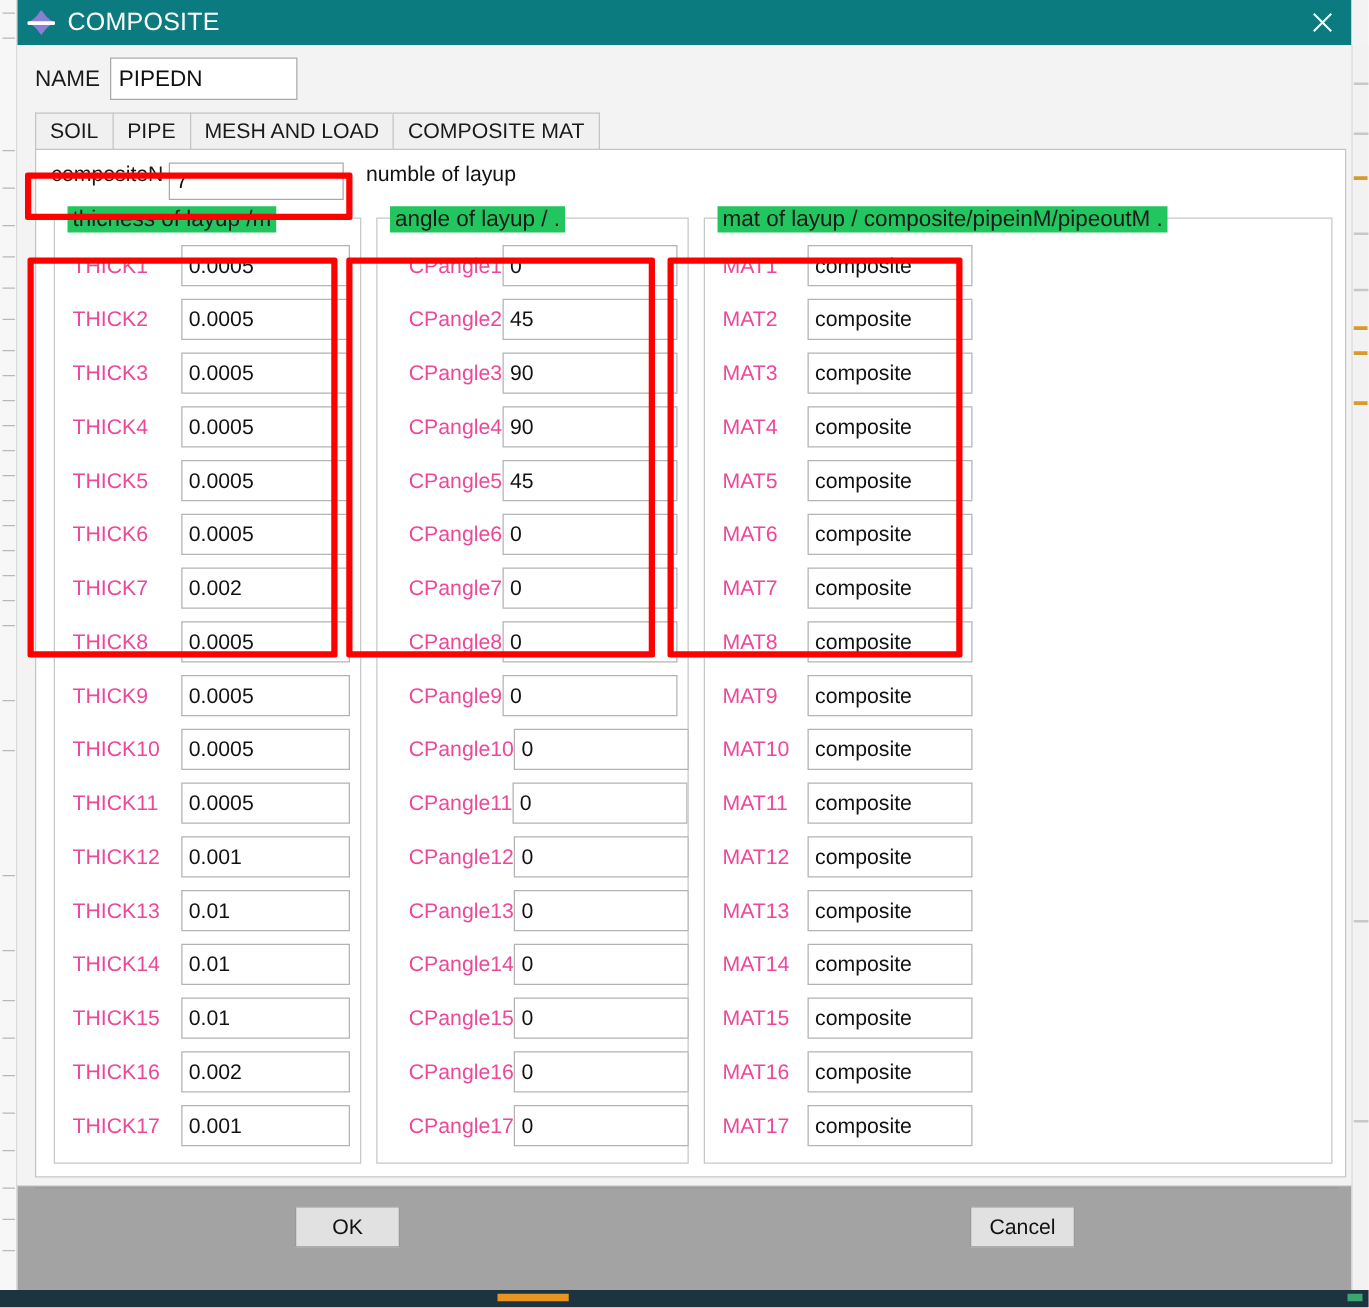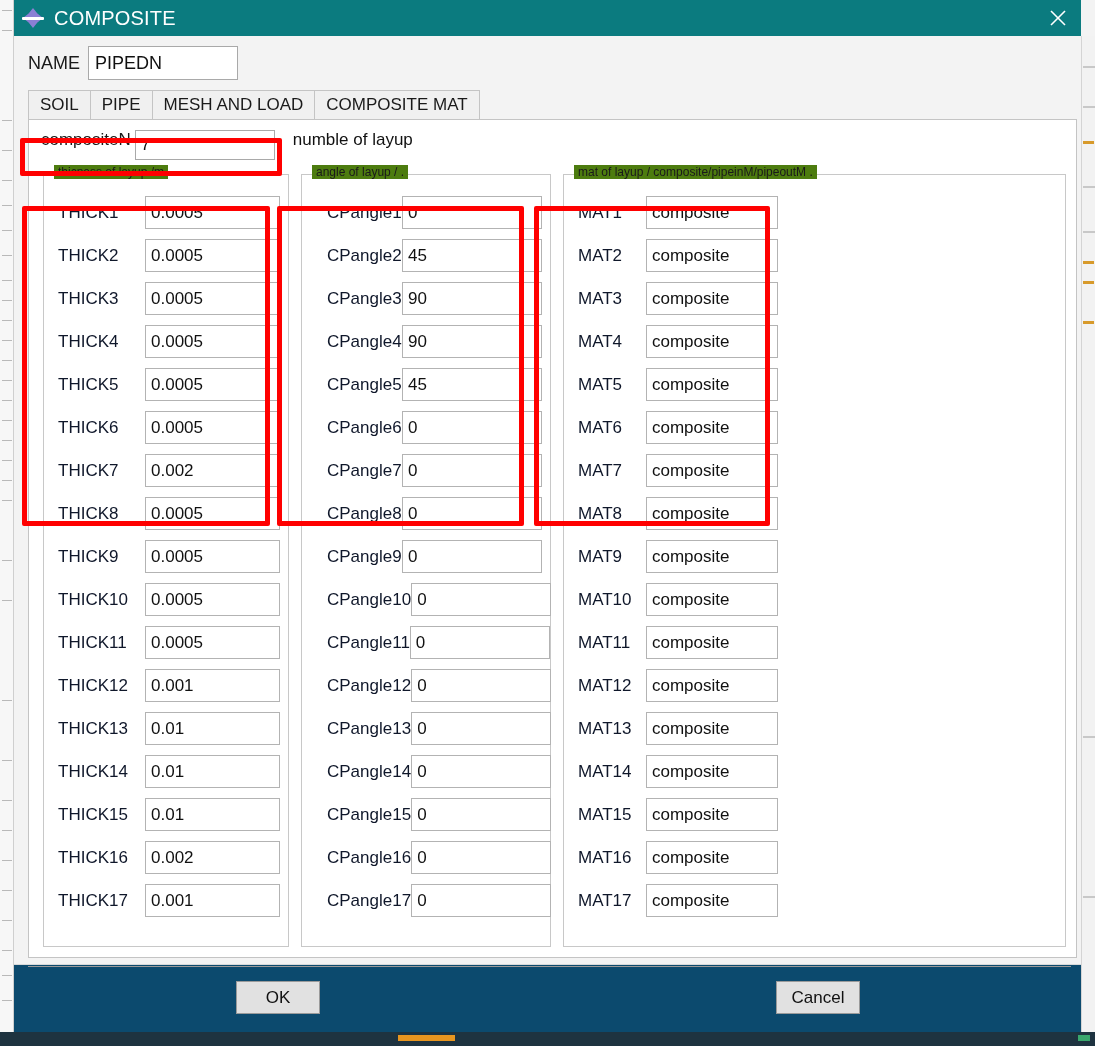--- a/index.html
+++ b/index.html
@@ -220,38 +220,38 @@
 
   .groupbox {
     border: 1px solid #c8c8c8;
     position: relative;
     padding: 16px 8px 8px 8px;
     background: #ffffff;
   }
   .gb-title {
     position: absolute;
     top: -10px; left: 10px;
-    background: #4d7c0f;
+    background: #22c55e;
     padding: 0 4px;
-    font-size: 12px;
+    font-size: 18px;
     color: #1a1a1a;
     white-space: nowrap;
   }
   .gb-thick { width: 246px; }
   .gb-angle { width: 250px; padding-left: 21px; }
   .gb-mat   { flex: 1 1 auto; }
 
   .field-row {
     display: flex;
     align-items: center;
     height: 43px;
   }
   .field-label {
     font-size: 17px;
-    color: #0f172a;
+    color: #ec4899;
     white-space: nowrap;
     text-align: left;
   }
   .gb-thick .field-label { width: 94px; padding-left: 6px; }
   .gb-angle .field-label { width: 100px; padding-left: 4px; }
   .gb-mat   .field-label { width: 74px; padding-left: 6px; }
 
   .field-input {
     height: 33px;
     background: #ffffff;
@@ -262,23 +262,23 @@
     font-family: "Liberation Sans", sans-serif;
     outline: none;
   }
   .gb-thick .field-input { width: 135px; }
   .gb-angle .field-input { width: 140px; }
   .gb-mat   .field-input { width: 132px; }
 
   
   .footer {
     flex: 0 0 auto;
-    height: 68px;
-    position: relative;
-    background: #0c4a6e;
+    height: 84px;
+    position: relative;
+    background: #a3a3a3;
     border-top: 1px solid #d9d9d9;
     margin-top: 6px;
   }
   .footer:before {
     content: "";
     position: absolute; left: 14px; right: 10px; top: 1px;
     height: 1px; background: #9a9a9a;
   }
   .btn {
     position: absolute;

